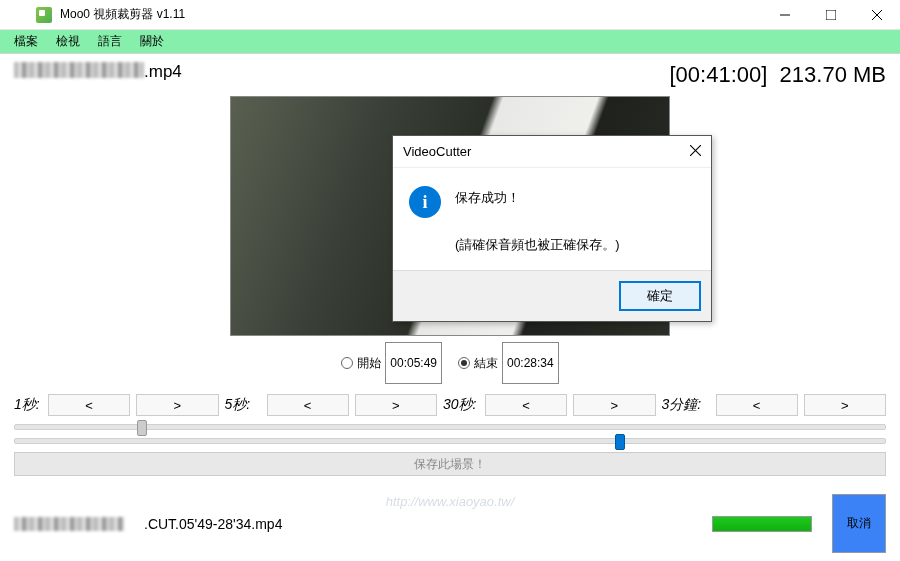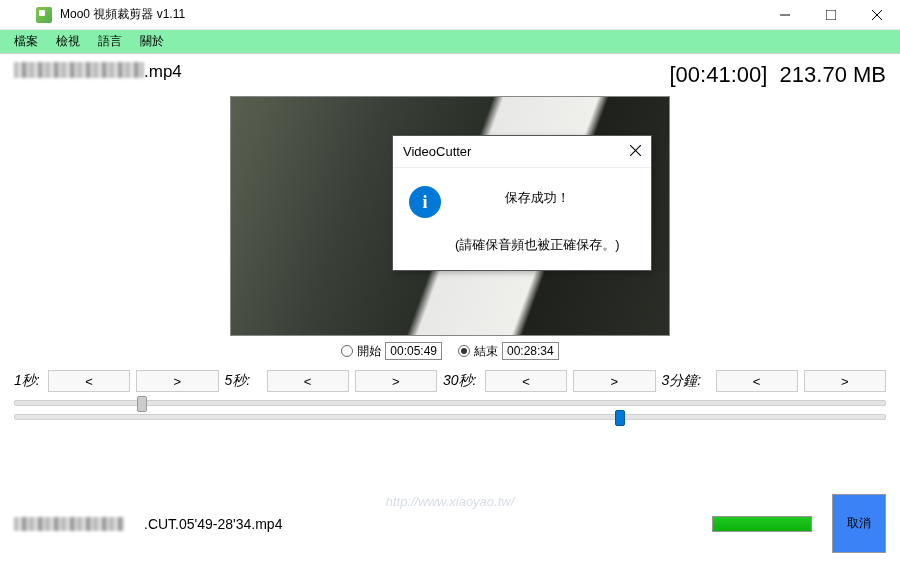--- a/index.html
+++ b/index.html
@@ -28,21 +28,21 @@
 
     
     .preview-wrap { display: flex; justify-content: center; margin-bottom: 4px; }
     .preview { width: 440px; height: 240px; background: linear-gradient(110deg,#5a6050 0%,#3a4038 30%,#2a2f28 50%,#e8e8e6 52%,#efefec 70%,#1f211c 72%,#2b2d27 100%); position: relative; border: 1px solid #888; }
 
     
     .seek-row { display: flex; justify-content: center; align-items: center; gap: 16px; margin: 6px 0 10px; }
     .seek-group { display: flex; align-items: center; gap: 4px; font-size: 12px; }
     .radio { width: 12px; height: 12px; border: 1px solid #666; border-radius: 50%; display: inline-flex; align-items: center; justify-content: center; }
     .radio.selected::after { content: ""; width: 6px; height: 6px; background: #333; border-radius: 50%; }
-    .timebox { border: 1px solid #888; padding: 1px 4px; font-size: 12px; background: #fff; }
+    .timebox { border: 1px solid #888; padding: 13px 4px; font-size: 12px; background: #fff; }
 
     
     .step-row { display: flex; align-items: center; gap: 6px; margin-bottom: 6px; }
     .step-label { font-size: 14px; color: #000; min-width: 36px; font-style: italic; }
     .step-label.first { min-width: 28px; }
     .step-btn { flex: 1; height: 22px; border: 1px solid #ccc; background: #f8f8f8; font-size: 13px; display: flex; align-items: center; justify-content: center; }
 
     
     .slider-track { height: 6px; background: #e5e5e5; border: 1px solid #d0d0d0; border-radius: 2px; position: relative; margin: 8px 0; }
     .slider-thumb { position: absolute; top: -5px; width: 10px; height: 16px; background: #0078d7; border: 1px solid #005a9e; border-radius: 2px; cursor: pointer; }
@@ -51,21 +51,21 @@
     
     .save-btn { width: 100%; height: 24px; background: #e8e8e8; border: 1px solid #ccc; font-size: 12px; color: #888; margin-top: 6px; display: flex; align-items: center; justify-content: center; }
 
     
     .status-row { position: absolute; bottom: 8px; left: 14px; right: 14px; display: flex; align-items: center; gap: 20px; }
     .out-ext { font-size: 14px; }
     .progress { flex: 0 0 100px; height: 16px; border: 1px solid #999; background: linear-gradient(#1ec91e,#0eb00e); margin-left: auto; }
     .cancel-btn { padding: 20px 14px; border: 1px solid #999; background: #3b82f6; font-size: 12px; }
 
     
-    .dialog { position: absolute; left: 392px; top: 135px; width: 260px; background: #fff; border: 1px solid #555; box-shadow: 2px 2px 6px rgba(0,0,0,0.25); text-align: center; }
+    .dialog { position: absolute; left: 392px; top: 135px; width: 320px; background: #fff; border: 1px solid #555; box-shadow: 2px 2px 6px rgba(0,0,0,0.25); }
     .dialog-title { height: 32px; display: flex; align-items: center; padding: 0 10px; font-size: 13px; border-bottom: 1px solid #eee; }
     .dialog-close { margin-left: auto; }
     .dialog-body { display: flex; padding: 18px 16px 14px; gap: 14px; }
     .info-icon { width: 32px; height: 32px; background: #0078d7; border-radius: 50%; display: flex; align-items: center; justify-content: center; color: #fff; font-size: 18px; font-weight: bold; font-family: Georgia, serif; flex-shrink: 0; }
     .dialog-msg { font-size: 13px; color: #000; line-height: 1.8; }
     .dialog-btns { background: #f0f0f0; padding: 10px; display: flex; justify-content: flex-end; border-top: 1px solid #ddd; }
     .ok-btn { padding: 4px 26px; border: 2px solid #0078d7; background: #e5f1fb; font-size: 13px; }
 
     
     .watermark { position: absolute; bottom: 52px; left: 50%; transform: translateX(-50%); font-size: 13px; color: rgba(120,140,170,0.3); font-style: italic; pointer-events: none; }
@@ -146,20 +146,21 @@
     <div class="step-btn">&gt;</div>
   </div>
 
   <div class="slider-track">
     <div class="slider-thumb gray" style="left:14%"></div>
   </div>
   <div class="slider-track">
     <div class="slider-thumb" style="left:69%"></div>
   </div>
 
+  <div class="save-btn">保存此場景！</div>
 </div>
 
 <div class="status-row">
   <span class="blur-box" style="width:110px;height:14px"></span>
   <span class="out-ext">.CUT.05'49-28'34.mp4</span>
   <div class="progress"></div>
   <div class="cancel-btn">取消</div>
 </div>
 
 <div class="watermark">http://www.xiaoyao.tw/</div>
@@ -174,13 +175,16 @@
         </svg>
     </span>
   </div>
   <div class="dialog-body">
     <div class="info-icon">i</div>
     <div class="dialog-msg">
       <div>保存成功！</div><br>
       <div>(請確保音頻也被正確保存。)</div>
     </div>
   </div>
+  <div class="dialog-btns">
+    <div class="ok-btn">確定</div>
+  </div>
 </div>
 
 </body></html>

